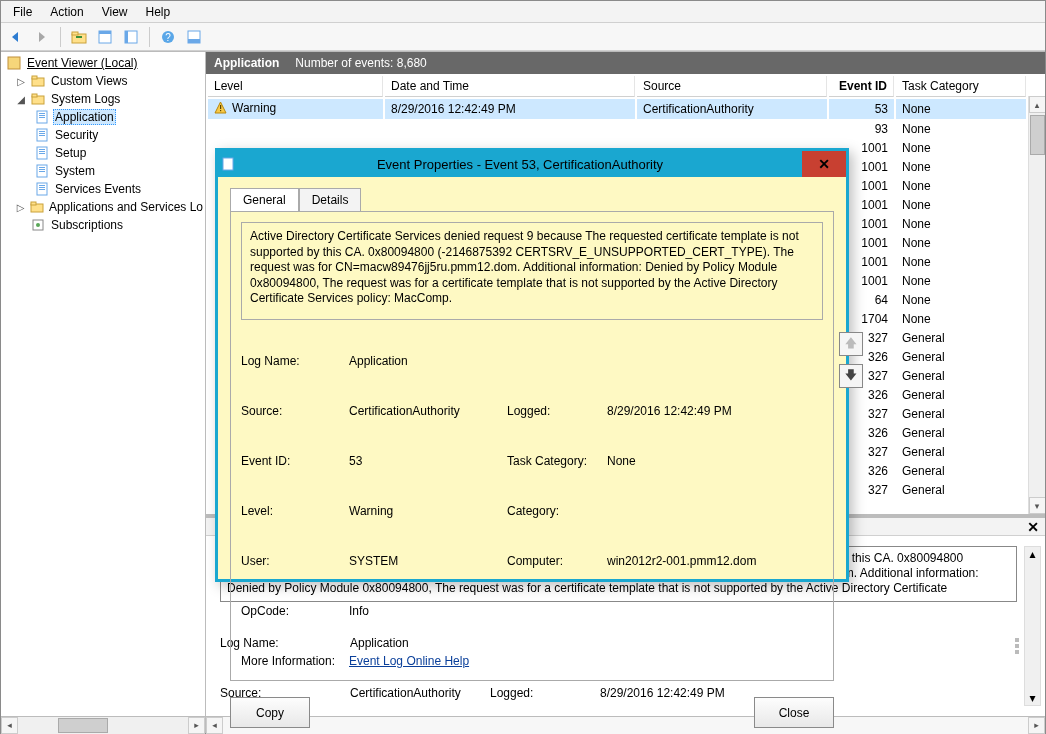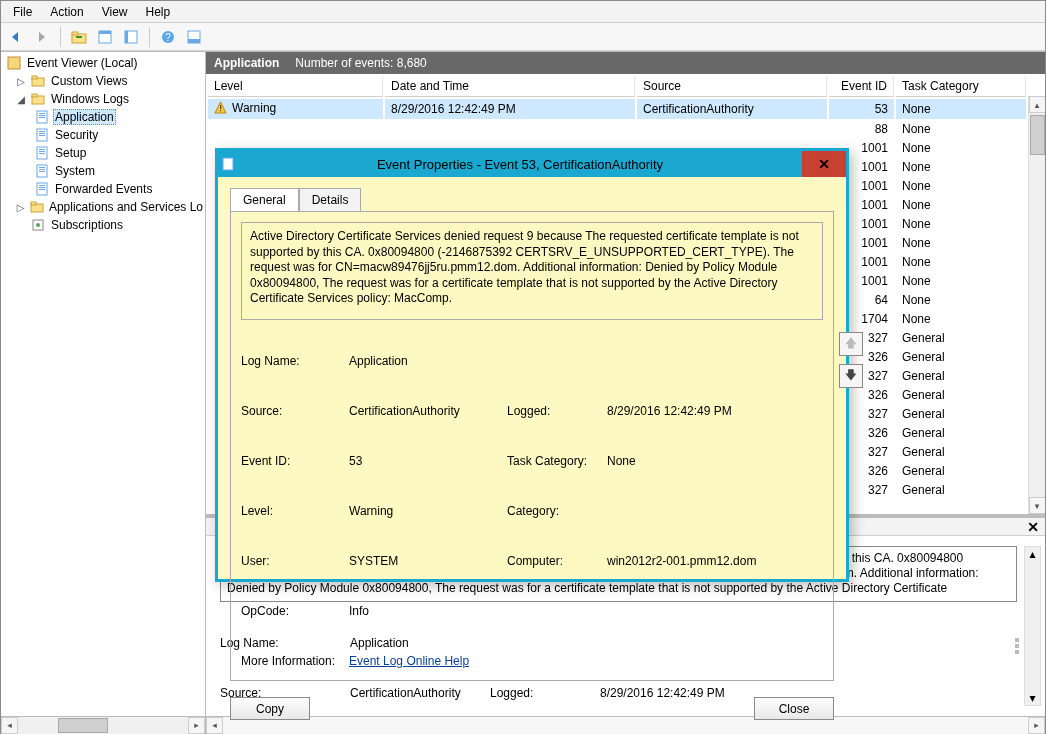--- a/index.html
+++ b/index.html
@@ -76,21 +76,21 @@
     display:flex; align-items:center; height:18px; white-space:nowrap;
     padding-left: 2px;
   }
   .tree-caret {
     width:12px; height:12px; display:inline-flex; align-items:center; justify-content:center;
     color:#555; font-size:10px;
   }
   .tree-ic { width:16px; height:16px; display:inline-flex; align-items:center; justify-content:center; margin:0 3px; }
   .tree-row.selected .tree-label { background:#cde8ff; border:1px dotted #3399ff; padding:0 1px;}
   .tree-label { padding:0 2px; }
-  .indent0 { padding-left: 2px; }
+  .indent0 { padding-left: 2px; text-decoration: underline; }
   .indent1 { padding-left: 14px; }
   .indent2 { padding-left: 30px; }
   .right-area {
     flex:1;
     display:flex;
     flex-direction:column;
     min-width:0;
   }
   .content-header {
     height:22px;
@@ -114,21 +114,21 @@
   }
   .grid thead th {
     text-align:left;
     font-weight:normal;
     background:#fff;
     border-right:1px solid #e5e5e5;
     border-bottom:1px solid #d0d0d0;
     padding: 3px 6px;
     position:sticky; top:0;
   }
-  .grid thead th.right { text-align:right; }
+  .grid thead th.right { text-align:right;font-weight:bold; }
   .grid tbody td {
     padding: 1.5px 6px;
     border-bottom: 0;
     white-space:nowrap;
   }
   .grid tbody tr.selected td { background:#cde8ff; }
   .lvl-icon { display:inline-flex; align-items:center; gap:5px; }
   .col-eventid { text-align:right; }
   .vscroll {
     position:absolute; right:0; top:22px; bottom:0; width:17px;
@@ -230,21 +230,21 @@
   .nav-arrows { position:absolute; right:-30px; top:120px; display:flex; flex-direction:column; gap:8px;}
   .nav-arrows .narr {
     width:24px; height:24px; border:1px solid #888; background:#f5f5f5;
     display:flex;align-items:center;justify-content:center; font-size:12px; color:#444;
   }
   .narr.disabled { color:#bbb; }
   .modal-buttons {
     display:flex; justify-content:space-between; padding: 6px 12px 10px; gap:10px;
   }
   .modal-buttons button {
-    width:80px; height:23px;
+    width:80px; height:31px;
     border:1px solid #8a8a8a;
     background: linear-gradient(#fdfdfd,#e8e8e8);
     font-size:12px;
   }
   svg { display:block; }
 </style>
 </head>
 <body>
 
 <div class="window">
@@ -325,21 +325,21 @@
         <span class="tree-label">Custom Views</span>
       </div>
       <div class="tree-row indent1">
         <span class="tree-caret">◢</span>
         <span class="tree-ic">
             <svg width="14" height="12">
               <rect x="1" y="3" width="12" height="8" fill="#ffe08a" stroke="#caa23b"></rect>
               <rect x="1" y="1" width="5" height="3" fill="#ffe08a" stroke="#caa23b"></rect>
             </svg>
           </span>
-        <span class="tree-label">Windows Logs</span>
+        <span class="tree-label">System Logs</span>
       </div>
       <div class="tree-row indent2 selected">
         <span class="tree-ic">
             <svg width="14" height="14">
               <rect x="2" y="1" width="10" height="12" fill="#fff" stroke="#6aa8e8"></rect>
               <rect x="4" y="3" width="6" height="1" fill="#6aa8e8"></rect>
               <rect x="4" y="5" width="6" height="1" fill="#6aa8e8"></rect>
               <rect x="4" y="7" width="6" height="1" fill="#6aa8e8"></rect>
             </svg>
           </span>
@@ -380,21 +380,21 @@
       </div>
       <div class="tree-row indent2">
         <span class="tree-ic">
             <svg width="14" height="14">
               <rect x="2" y="1" width="10" height="12" fill="#fff" stroke="#6aa8e8"></rect>
               <rect x="4" y="3" width="6" height="1" fill="#6aa8e8"></rect>
               <rect x="4" y="5" width="6" height="1" fill="#6aa8e8"></rect>
               <rect x="4" y="7" width="6" height="1" fill="#6aa8e8"></rect>
             </svg>
           </span>
-        <span class="tree-label">Forwarded Events</span>
+        <span class="tree-label">Services Events</span>
       </div>
       <div class="tree-row indent1">
         <span class="tree-caret">▷</span>
         <span class="tree-ic">
             <svg width="14" height="12">
               <rect x="1" y="3" width="12" height="8" fill="#ffe08a" stroke="#caa23b"></rect>
               <rect x="1" y="1" width="5" height="3" fill="#ffe08a" stroke="#caa23b"></rect>
             </svg>
           </span>
         <span class="tree-label">Applications and Services Lo</span>
@@ -451,21 +451,21 @@
                 <td>CertificationAuthority</td>
                 <td class="col-eventid">53</td>
                 <td>None</td>
               </tr>
               <tr>
                 <td><span class="lvl-icon">
                     <span></span>
                   </span></td>
                 <td></td>
                 <td></td>
-                <td class="col-eventid">88</td>
+                <td class="col-eventid">93</td>
                 <td>None</td>
               </tr>
               <tr>
                 <td><span class="lvl-icon">
                     <span></span>
                   </span></td>
                 <td></td>
                 <td></td>
                 <td class="col-eventid">1001</td>
                 <td>None</td>

